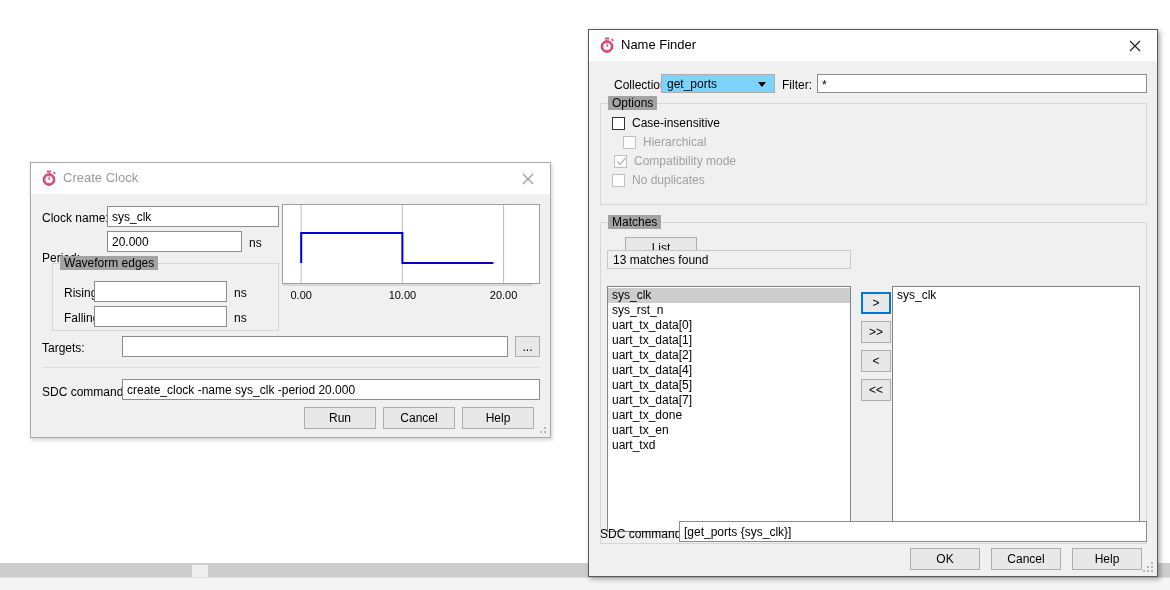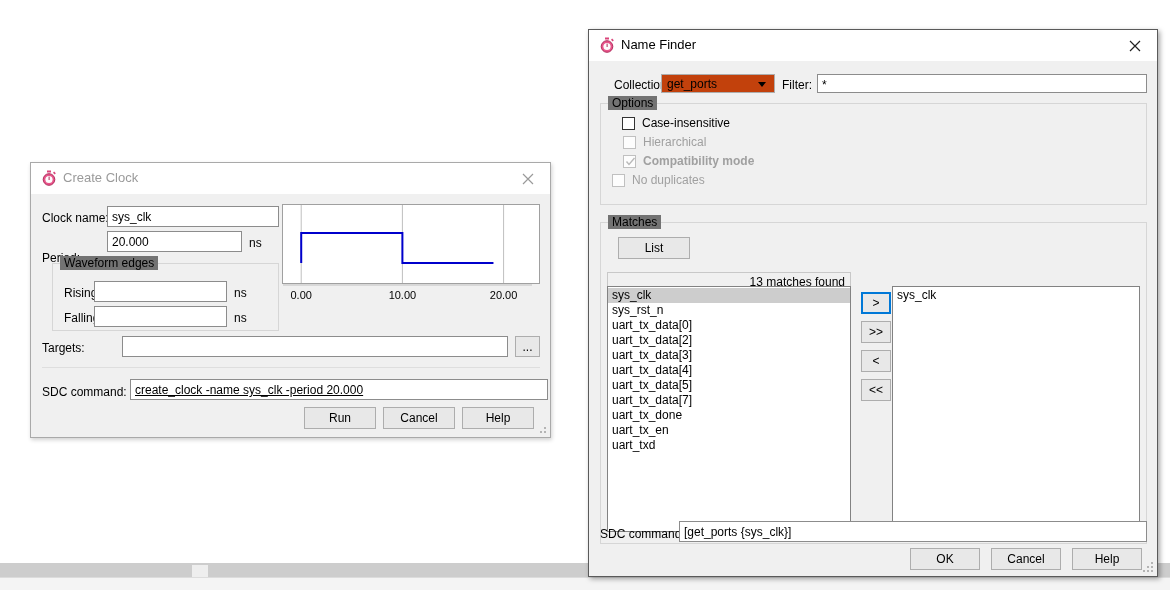--- a/index.html
+++ b/index.html
@@ -39,21 +39,21 @@
     padding:2px 4px;line-height:16px;white-space:nowrap;overflow:hidden;
   }
   .btn{
     box-sizing:border-box;background:#e8e8e8;border:1px solid #adadad;
     font-family:"Liberation Sans", sans-serif;font-size:12px;color:#000;
     text-align:center;cursor:default;user-select:none;
     display:flex;align-items:center;justify-content:center;
   }
   .btn.focus{border:2px solid #0078d7;}
   .group{position:absolute;box-sizing:border-box;border:1px solid #d6d6d6;}
-  .group-label{position:absolute;background:#737373;padding:0 4px;font-size:12px;top:-8px;left:7px;}
+  .group-label{position:absolute;background:#a3a3a3;padding:0 4px;font-size:12px;top:-8px;left:7px;}
   .sep{position:absolute;height:1px;background:#dedede;}
   .grip{position:absolute;width:12px;height:12px;}
   .grip i{position:absolute;width:2px;height:2px;background:#b4b4b4;display:block;}
 
   
   .list-head{
     box-sizing:border-box;background:#f0f0f0;border:1px solid #c8c8c8;
     font-size:12px;padding:2px 5px;line-height:15px;color:#000;
   }
   .listbox{
@@ -63,21 +63,21 @@
   .listitem{font-size:12px;line-height:15px;padding:0 4px;white-space:nowrap;color:#000;}
   .listitem.selected{background:#cdcdcd;}
 
   
   .cbrow{position:absolute;display:flex;align-items:center;gap:7px;}
   .cbox{width:13px;height:13px;box-sizing:border-box;background:#fff;border:1px solid #333;position:relative;}
   .cbox.disabled{border-color:#c0c0c0;background:#fdfdfd;}
   .cbox .tick{position:absolute;left:1px;top:0px;width:11px;height:11px;}
 
   
-  .combo{box-sizing:border-box;background:#c2410c;border:1px solid #adadad;position:relative;display:flex;align-items:center;}
+  .combo{box-sizing:border-box;background:#7dd3fc;border:1px solid #adadad;position:relative;display:flex;align-items:center;}
   .combo .cval{font-size:12px;padding-left:5px;color:#000;}
   .combo .arrow{position:absolute;right:8px;top:50%;margin-top:-2px;width:0;height:0;
     border-left:4px solid transparent;border-right:4px solid transparent;border-top:5px solid #000;}
 
   
   .wave-wrap{position:absolute;box-sizing:border-box;border:1px solid #a0a0a0;background:#fff;}
 </style>
 </head>
 <body>
 
@@ -142,21 +142,21 @@
       </svg>
   </div>
 
   <span class="lbl" style="position:absolute;left:11px;top:178px;">Targets:</span>
   <div class="tfield" style="position:absolute;left:91px;top:173px;width:386px;height:21px;"></div>
   <div class="btn" style="position:absolute;left:484px;top:173px;width:25px;height:21px;line-height:10px;">...</div>
 
   <div class="sep" style="left:11px;top:204px;width:498px;"></div>
 
   <span class="lbl" style="position:absolute;left:11px;top:222px;">SDC command:</span>
-  <div class="tfield" style="position:absolute;left:99px;top:216px;width:418px;height:21px;text-decoration:underline;">create_clock -name sys_clk -period 20.000</div>
+  <div class="tfield" style="position:absolute;left:91px;top:216px;width:418px;height:21px;">create_clock -name sys_clk -period 20.000</div>
 
   <div class="btn" style="position:absolute;left:273px;top:244px;width:72px;height:22px;">Run</div>
   <div class="btn" style="position:absolute;left:352px;top:244px;width:72px;height:22px;">Cancel</div>
   <div class="btn" style="position:absolute;left:431px;top:244px;width:72px;height:22px;">Help</div>
 
   <div class="grip" style="right:2px;bottom:2px;">
     <i style="left:8px;top:8px;"></i>
       <i style="left:4px;top:8px;"></i>
       <i style="left:8px;top:4px;"></i>
   </div>
@@ -187,55 +187,55 @@
     <span class="cval">get_ports</span>
     <span class="arrow"></span>
   </div>
   <span class="lbl" style="position:absolute;left:193px;top:48px;">Filter:</span>
   <div class="tfield" style="position:absolute;left:228px;top:44px;width:330px;height:19px;">*</div>
 
   <div class="group" style="left:11px;top:73px;width:547px;height:102px;">
     <span class="group-label">Options</span>
   </div>
   <div id="options-container">
-      <div class="cbrow" style="left: 23px; top: 86px; margin-left: 10px;">
+      <div class="cbrow" style="left: 23px; top: 86px;">
         <span class="cbox"></span>
         <span class="lbl">Case-insensitive</span>
       </div>
       <div class="cbrow" style="left: 34px; top: 105px;">
         <span class="cbox disabled"></span>
         <span class="lbl dim">Hierarchical</span>
       </div>
-      <div class="cbrow" style="left: 34px; top: 124px; font-weight: bold;">
+      <div class="cbrow" style="left: 25px; top: 124px;">
         <span class="cbox disabled">
           <svg class="tick" viewBox="0 0 11 11">
             <path d="M1.5 5.5 L4 8.5 L9.5 2" stroke="#b9b9b9" stroke-width="1.4" fill="none"></path>
           </svg>
         </span>
         <span class="lbl dim">Compatibility mode</span>
       </div>
       <div class="cbrow" style="left: 23px; top: 143px;">
         <span class="cbox disabled"></span>
         <span class="lbl dim">No duplicates</span>
       </div>
     </div>
 
   <div class="group" style="left:11px;top:192px;width:547px;height:322px;">
     <span class="group-label">Matches</span>
   </div>
 
-  <div class="btn" style="position:absolute;left:29px;top:207px;width:72px;height:22px;">List</div>
-
-  <div class="list-head" style="position:absolute;left:18px;top:242px;width:244px;height:19px;text-align:right;">13 matches found</div>
+  <div class="btn" style="position:absolute;left:36px;top:207px;width:72px;height:22px;">List</div>
+
+  <div class="list-head" style="position:absolute;left:18px;top:220px;width:244px;height:19px;">13 matches found</div>
   <div class="listbox" style="position:absolute;left:18px;top:256px;width:244px;height:246px;" id="matches-listbox">
       <div class="listitem selected">sys_clk</div>
       <div class="listitem">sys_rst_n</div>
       <div class="listitem">uart_tx_data[0]</div>
+      <div class="listitem">uart_tx_data[1]</div>
       <div class="listitem">uart_tx_data[2]</div>
-      <div class="listitem">uart_tx_data[3]</div>
       <div class="listitem">uart_tx_data[4]</div>
       <div class="listitem">uart_tx_data[5]</div>
       <div class="listitem">uart_tx_data[7]</div>
       <div class="listitem">uart_tx_done</div>
       <div class="listitem">uart_tx_en</div>
       <div class="listitem">uart_txd</div>
     </div>
 
   <div id="transfer-buttons">
       <div class="btn focus" style="position: absolute; left: 272px; top: 262px; width: 30px; height: 22px;">&gt;</div>

